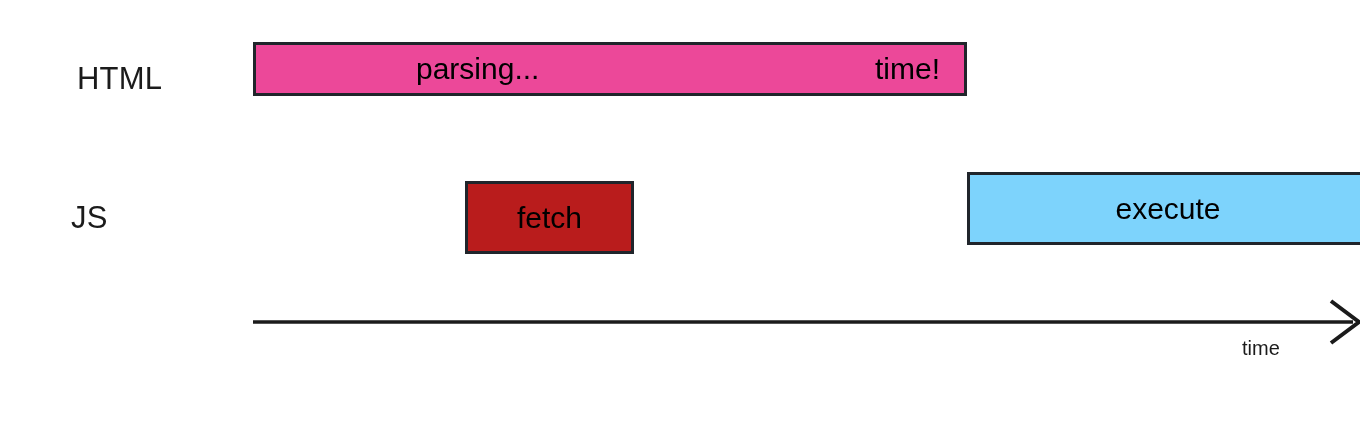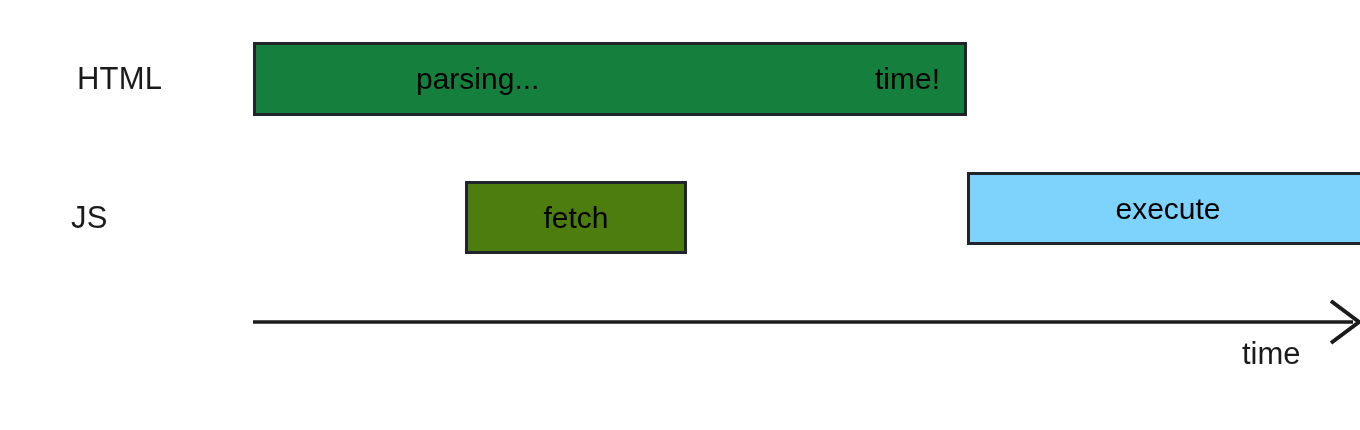--- a/index.html
+++ b/index.html
@@ -48,44 +48,44 @@
     line-height: 1;
     color: #000000;
     white-space: nowrap;
   }
 
   
   #block-parsing {
     left: 225px;
     top: 42px;
     width: 714px;
-    height: 74px;
-    background: #15803d;
+    height: 54px;
+    background: #ec4899;
     justify-content: flex-start;
   }
   #text-parsing {
     position: absolute;
     left: 160px;
     top: 50%;
     transform: translateY(-50%);
   }
   #text-done {
     position: absolute;
     right: 24px;
     top: 50%;
     transform: translateY(-50%);
   }
 
   
   #block-fetch {
     left: 437px;
     top: 181px;
-    width: 222px;
+    width: 169px;
     height: 73px;
-    background: #4d7c0f;
+    background: #b91c1c;
   }
 
   
   #block-execute {
     left: 939px;
     top: 172px;
     width: 402px;
     height: 73px;
     background: #7dd3fc;
   }
@@ -96,21 +96,21 @@
     left: 215px;
     top: 295px;
     width: 1130px;
     height: 60px;
     pointer-events: none;
   }
   #time-label {
     position: absolute;
     left: 1214px;
     top: 338px;
-    font-size: 31px;
+    font-size: 20px;
     line-height: 1;
     color: #1b1b1b;
     white-space: nowrap;
   }
 </style>
 </head>
 <body>
 
 <div id="canvas">
 

